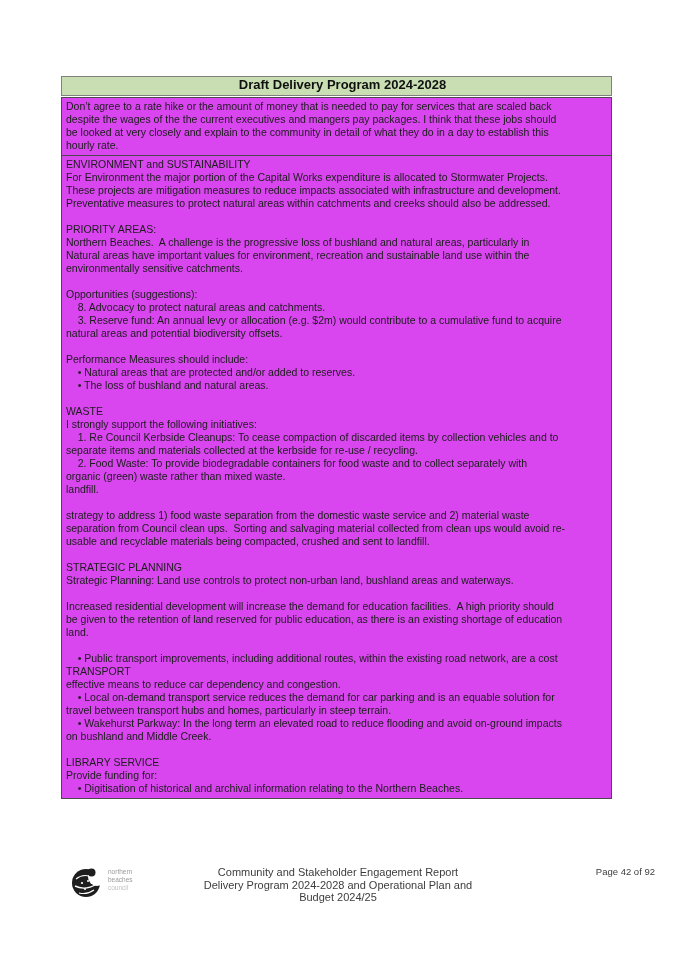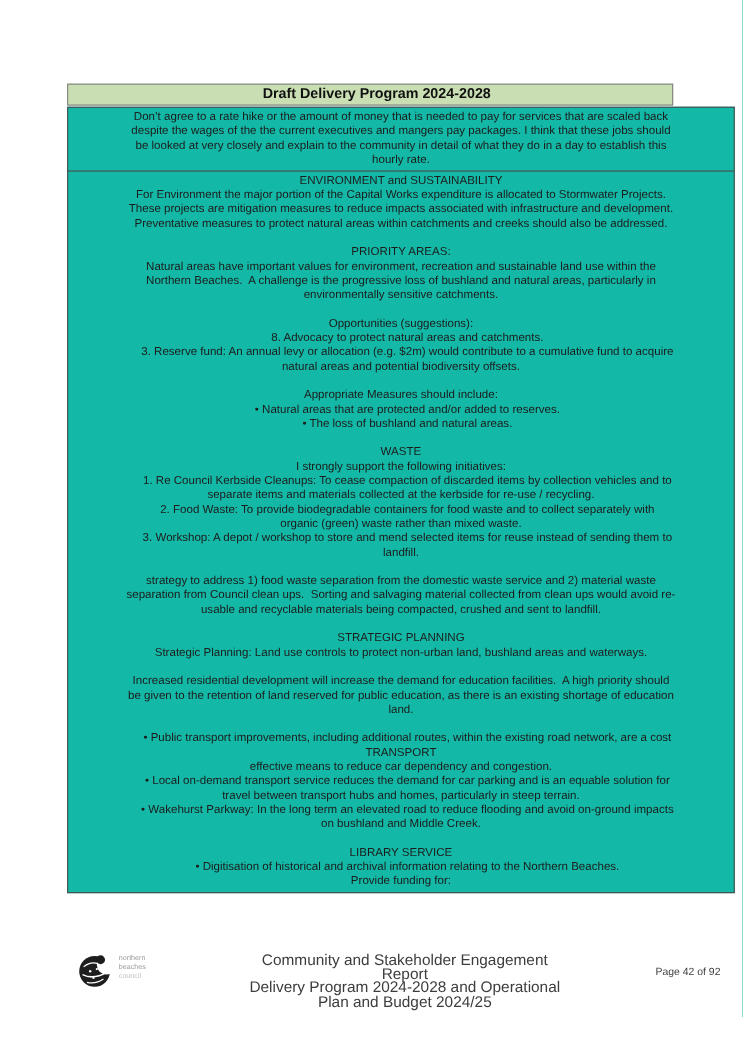--- a/index.html
+++ b/index.html
@@ -11,41 +11,41 @@
     width:675px;height:954px;background:#ffffff;position:relative;overflow:hidden;
     font-family:"Liberation Sans","DejaVu Sans",sans-serif;
   }
   .header-bar{
     position:absolute;left:61px;top:76px;width:551px;height:20px;box-sizing:border-box;
     background:var(--header-bg);border:1px solid var(--header-border);
     display:flex;align-items:flex-start;justify-content:center;padding-left:12px;
   }
   .header-title{font-size:13px;font-weight:bold;color:#101010;letter-spacing:0;}
   .content-table{
-    position:absolute;left:61px;top:97px;width:607px;box-sizing:border-box;
-    border:1px solid var(--table-border);background:#14b8a6;text-align:center;
+    position:absolute;left:61px;top:97px;width:551px;box-sizing:border-box;
+    border:1px solid var(--table-border);background:#d946ef;
   }
   .cell{
     padding:2px 4px 3px 4px;font-size:10.5px;line-height:13px;color:var(--text);
   }
   .cell + .cell{border-top:1px solid var(--table-border);}
   .line{white-space:pre-wrap;min-height:13px;}
   .page-footer{position:absolute;left:61px;top:862px;width:594px;height:48px;}
   .logo-wrap{position:absolute;left:9px;top:2px;width:34px;height:36px;}
   .logo-text{
     position:absolute;left:47px;top:6px;font-size:6.5px;line-height:8px;
     color:var(--logo-text);
   }
   .logo-text .lt-last{color:#c2c2c2;}
   .footer-center{
-    position:absolute;left:157px;top:4px;width:300px;text-align:center;
-    font-size:14px;line-height:12.5px;color:var(--footer-text);
+    position:absolute;left:127px;top:4px;width:300px;text-align:center;
+    font-size:11px;line-height:12.5px;color:var(--footer-text);
   }
   .footer-page{
-    position:absolute;right:0;top:4px;font-size:9.5px;color:var(--footer-text);margin-top:12px;
+    position:absolute;right:0;top:4px;font-size:9.5px;color:var(--footer-text);
   }
 </style>
 </head>
 <body>
 
 <div class="header-bar">
   <span class="header-title">Draft Delivery Program 2024-2028</span>
 </div>
 
 <div class="content-table">
@@ -55,40 +55,39 @@
       <div class="line">be looked at very closely and explain to the community in detail of what they do in a day to establish this</div>
       <div class="line">hourly rate.</div>
     </div>
   <div class="cell">
       <div class="line">ENVIRONMENT and SUSTAINABILITY</div>
       <div class="line">For Environment the major portion of the Capital Works expenditure is allocated to Stormwater Projects.</div>
       <div class="line">These projects are mitigation measures to reduce impacts associated with infrastructure and development.</div>
       <div class="line">Preventative measures to protect natural areas within catchments and creeks should also be addressed.</div>
       <div class="line"></div>
       <div class="line">PRIORITY AREAS:</div>
+      <div class="line">Northern Beaches.  A challenge is the progressive loss of bushland and natural areas, particularly in</div>
       <div class="line">Natural areas have important values for environment, recreation and sustainable land use within the</div>
-      <div class="line">Northern Beaches.  A challenge is the progressive loss of bushland and natural areas, particularly in</div>
       <div class="line">environmentally sensitive catchments.</div>
       <div class="line"></div>
       <div class="line">Opportunities (suggestions):</div>
       <div class="line">    8. Advocacy to protect natural areas and catchments.</div>
       <div class="line">    3. Reserve fund: An annual levy or allocation (e.g. $2m) would contribute to a cumulative fund to acquire</div>
       <div class="line">natural areas and potential biodiversity offsets.</div>
       <div class="line"></div>
-      <div class="line">Appropriate Measures should include:</div>
+      <div class="line">Performance Measures should include:</div>
       <div class="line">    • Natural areas that are protected and/or added to reserves.</div>
       <div class="line">    • The loss of bushland and natural areas.</div>
       <div class="line"></div>
       <div class="line">WASTE</div>
       <div class="line">I strongly support the following initiatives:</div>
       <div class="line">    1. Re Council Kerbside Cleanups: To cease compaction of discarded items by collection vehicles and to</div>
       <div class="line">separate items and materials collected at the kerbside for re-use / recycling.</div>
       <div class="line">    2. Food Waste: To provide biodegradable containers for food waste and to collect separately with</div>
       <div class="line">organic (green) waste rather than mixed waste.</div>
-      <div class="line">    3. Workshop: A depot / workshop to store and mend selected items for reuse instead of sending them to</div>
       <div class="line">landfill.</div>
       <div class="line"></div>
       <div class="line">strategy to address 1) food waste separation from the domestic waste service and 2) material waste</div>
       <div class="line">separation from Council clean ups.  Sorting and salvaging material collected from clean ups would avoid re-</div>
       <div class="line">usable and recyclable materials being compacted, crushed and sent to landfill.</div>
       <div class="line"></div>
       <div class="line">STRATEGIC PLANNING</div>
       <div class="line">Strategic Planning: Land use controls to protect non-urban land, bushland areas and waterways.</div>
       <div class="line"></div>
       <div class="line">Increased residential development will increase the demand for education facilities.  A high priority should</div>
@@ -97,22 +96,22 @@
       <div class="line"></div>
       <div class="line">    • Public transport improvements, including additional routes, within the existing road network, are a cost</div>
       <div class="line">TRANSPORT</div>
       <div class="line">effective means to reduce car dependency and congestion.</div>
       <div class="line">    • Local on-demand transport service reduces the demand for car parking and is an equable solution for</div>
       <div class="line">travel between transport hubs and homes, particularly in steep terrain.</div>
       <div class="line">    • Wakehurst Parkway: In the long term an elevated road to reduce flooding and avoid on-ground impacts</div>
       <div class="line">on bushland and Middle Creek.</div>
       <div class="line"></div>
       <div class="line">LIBRARY SERVICE</div>
+      <div class="line">Provide funding for:</div>
       <div class="line">    • Digitisation of historical and archival information relating to the Northern Beaches.</div>
-      <div class="line">Provide funding for:</div>
     </div>
 </div>
 
 <div class="page-footer">
   <span class="logo-wrap">
     <svg width="34" height="36" viewBox="0 0 34 36" aria-hidden="true">
       <circle cx="16" cy="19" r="14" fill="#1e1e1e"></circle>
       <circle cx="27" cy="13" r="9" fill="#ffffff"></circle>
       <circle cx="21.5" cy="8.5" r="4" fill="#1e1e1e"></circle>
       <path d="M5 22 Q 15 27 27 20" stroke="#ffffff" stroke-width="1.4" fill="none"></path>

